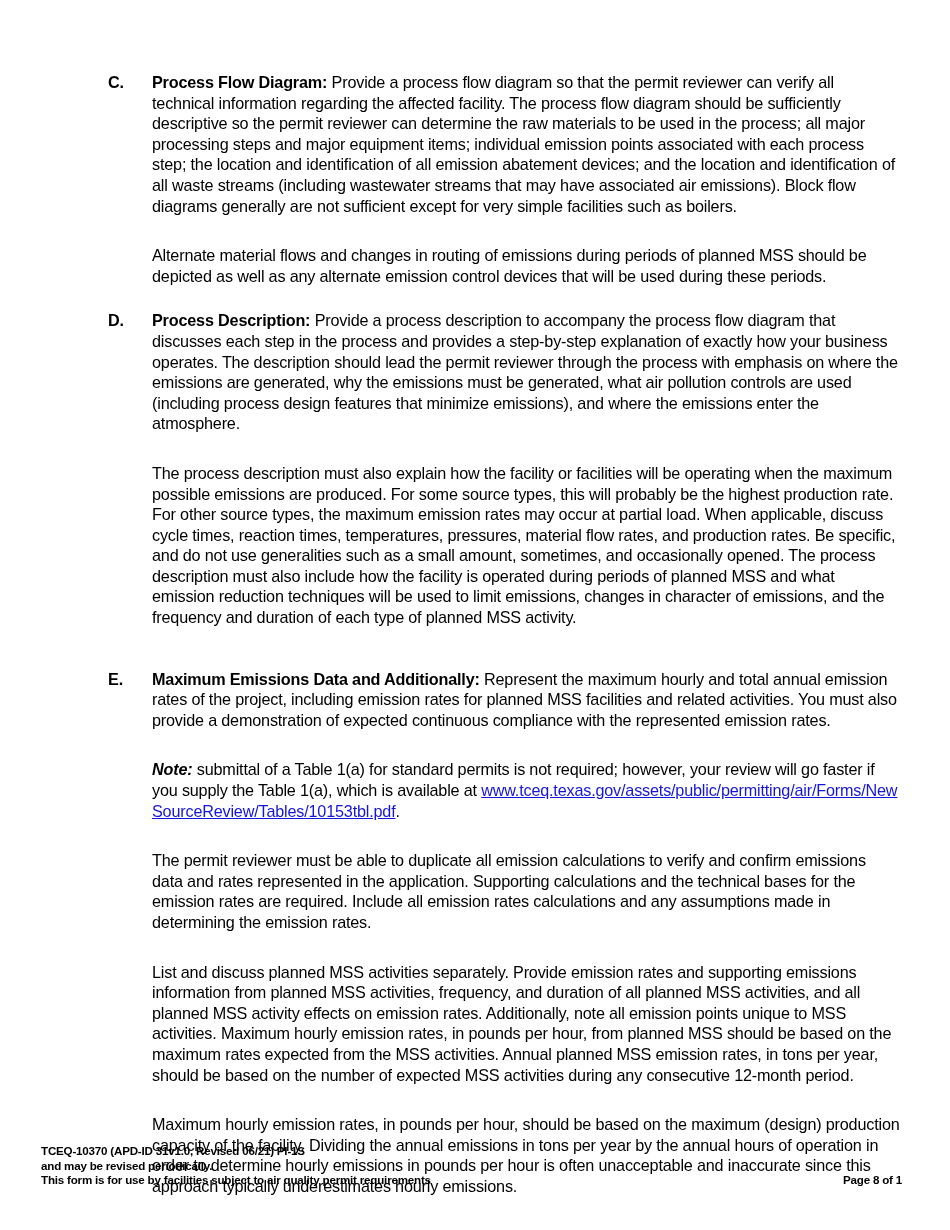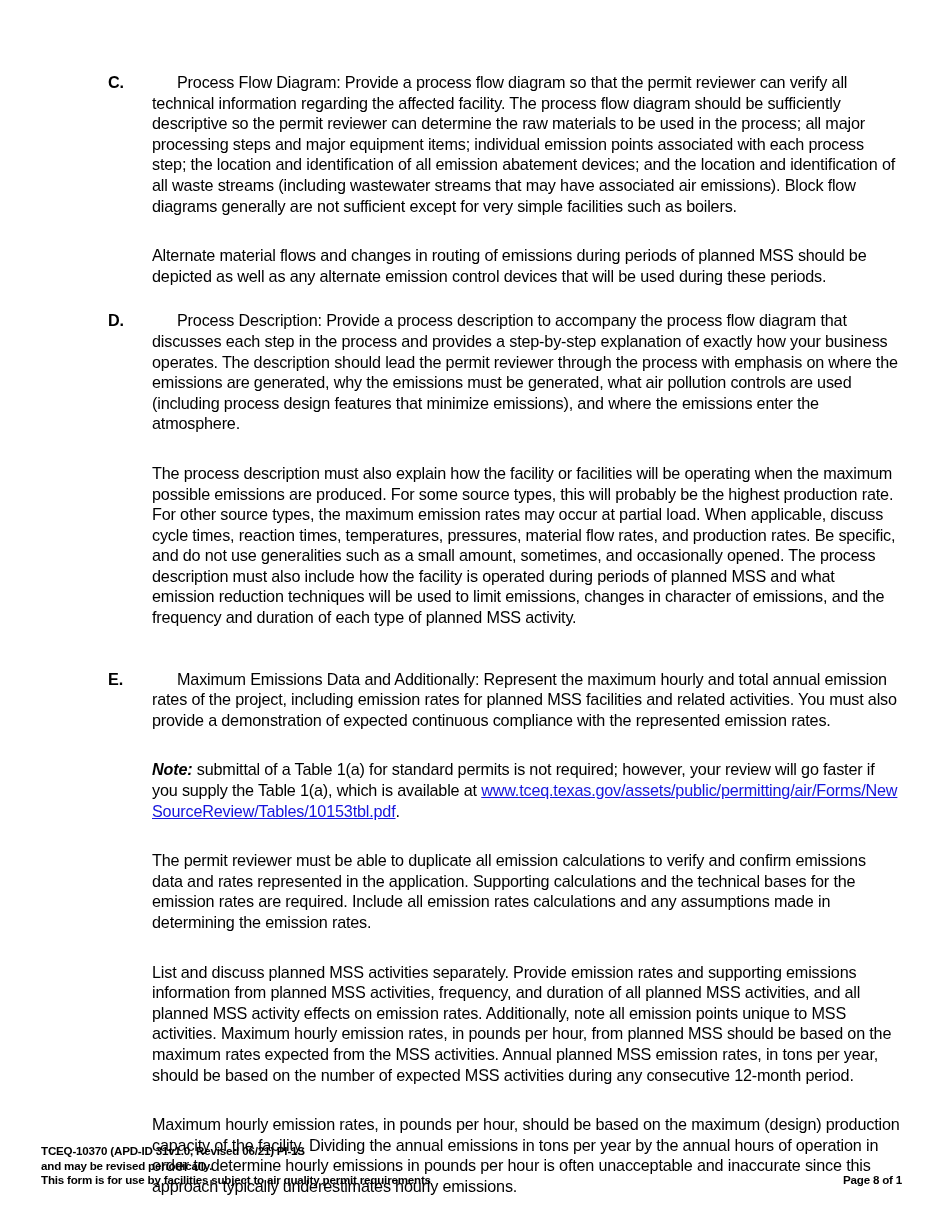--- a/index.html
+++ b/index.html
@@ -42,22 +42,21 @@
   }
   .section-body {
     flex: 1 1 auto;
     font-size: 16.2px;
     line-height: 20.6px;
     text-align: left;
     letter-spacing: -0.18px;
   }
   .section-body b,
   .para b {
-    font-weight: normal;
-    margin-left: 25px;
+    font-weight: bold;
   }
   
   .para {
     margin-left: 44px;
     font-size: 16.2px;
     line-height: 20.6px;
     letter-spacing: -0.18px;
     margin-top: 12px;
   }
   .gap-md { height: 17px; }

